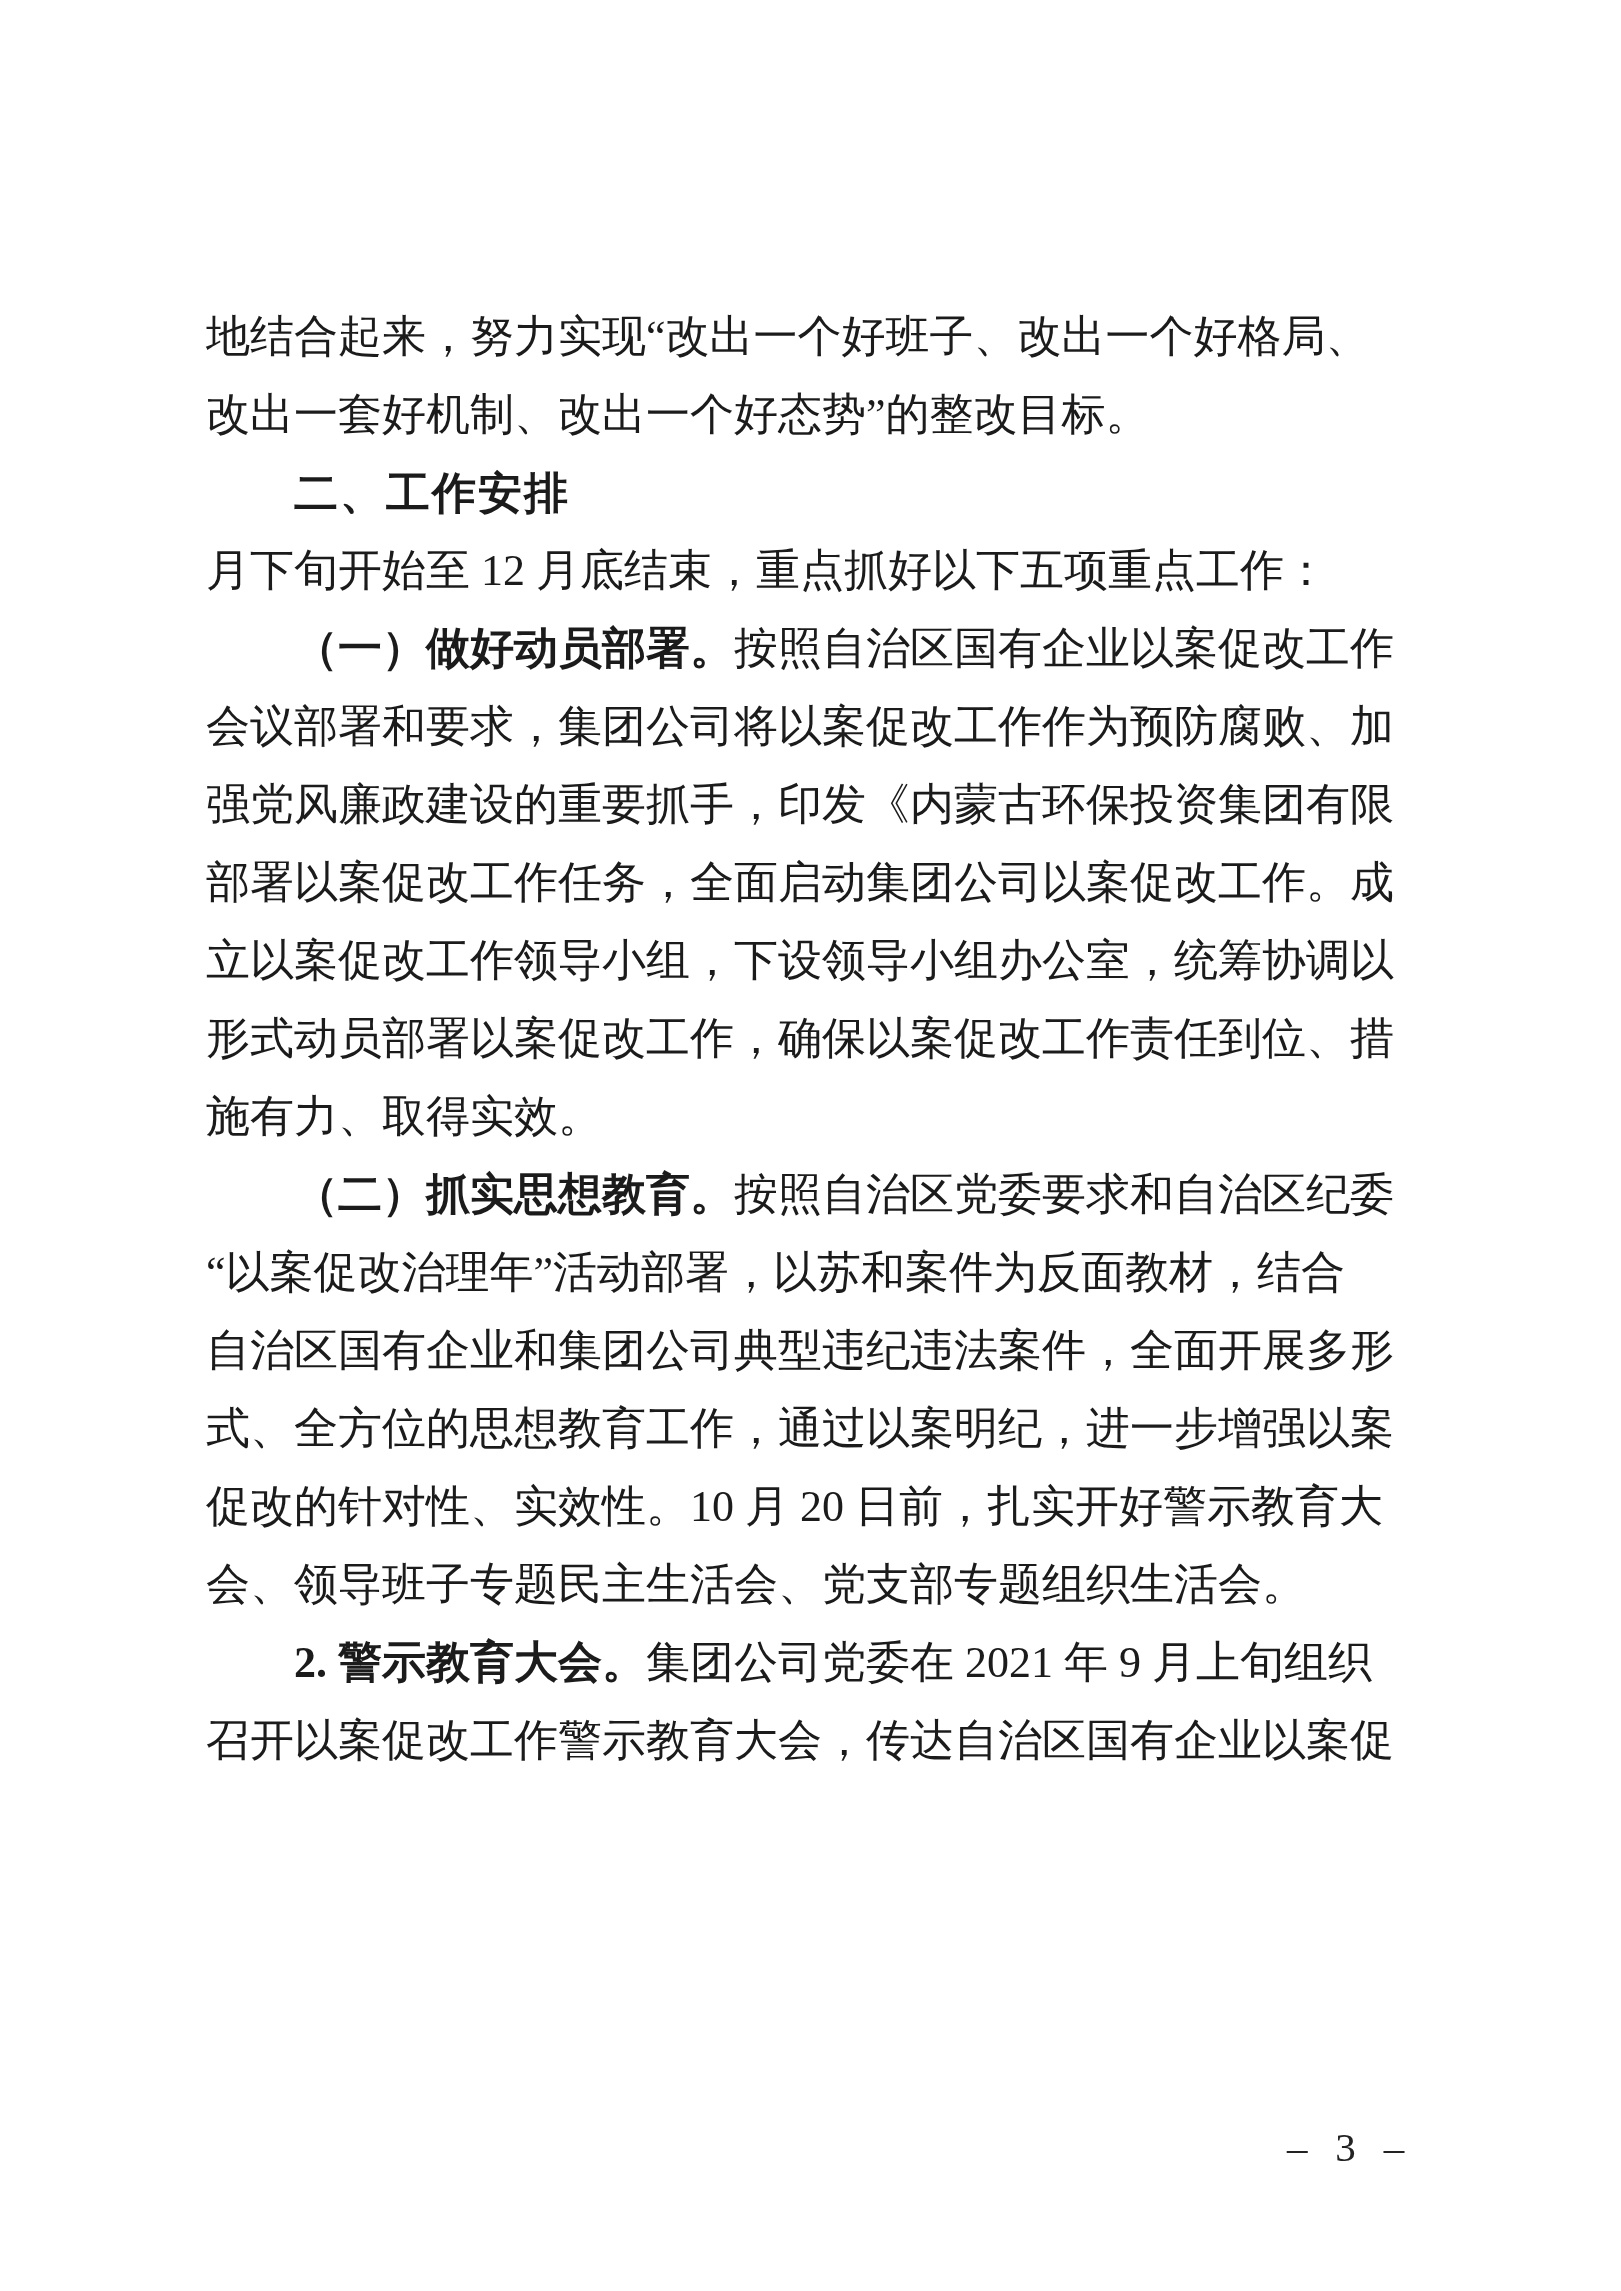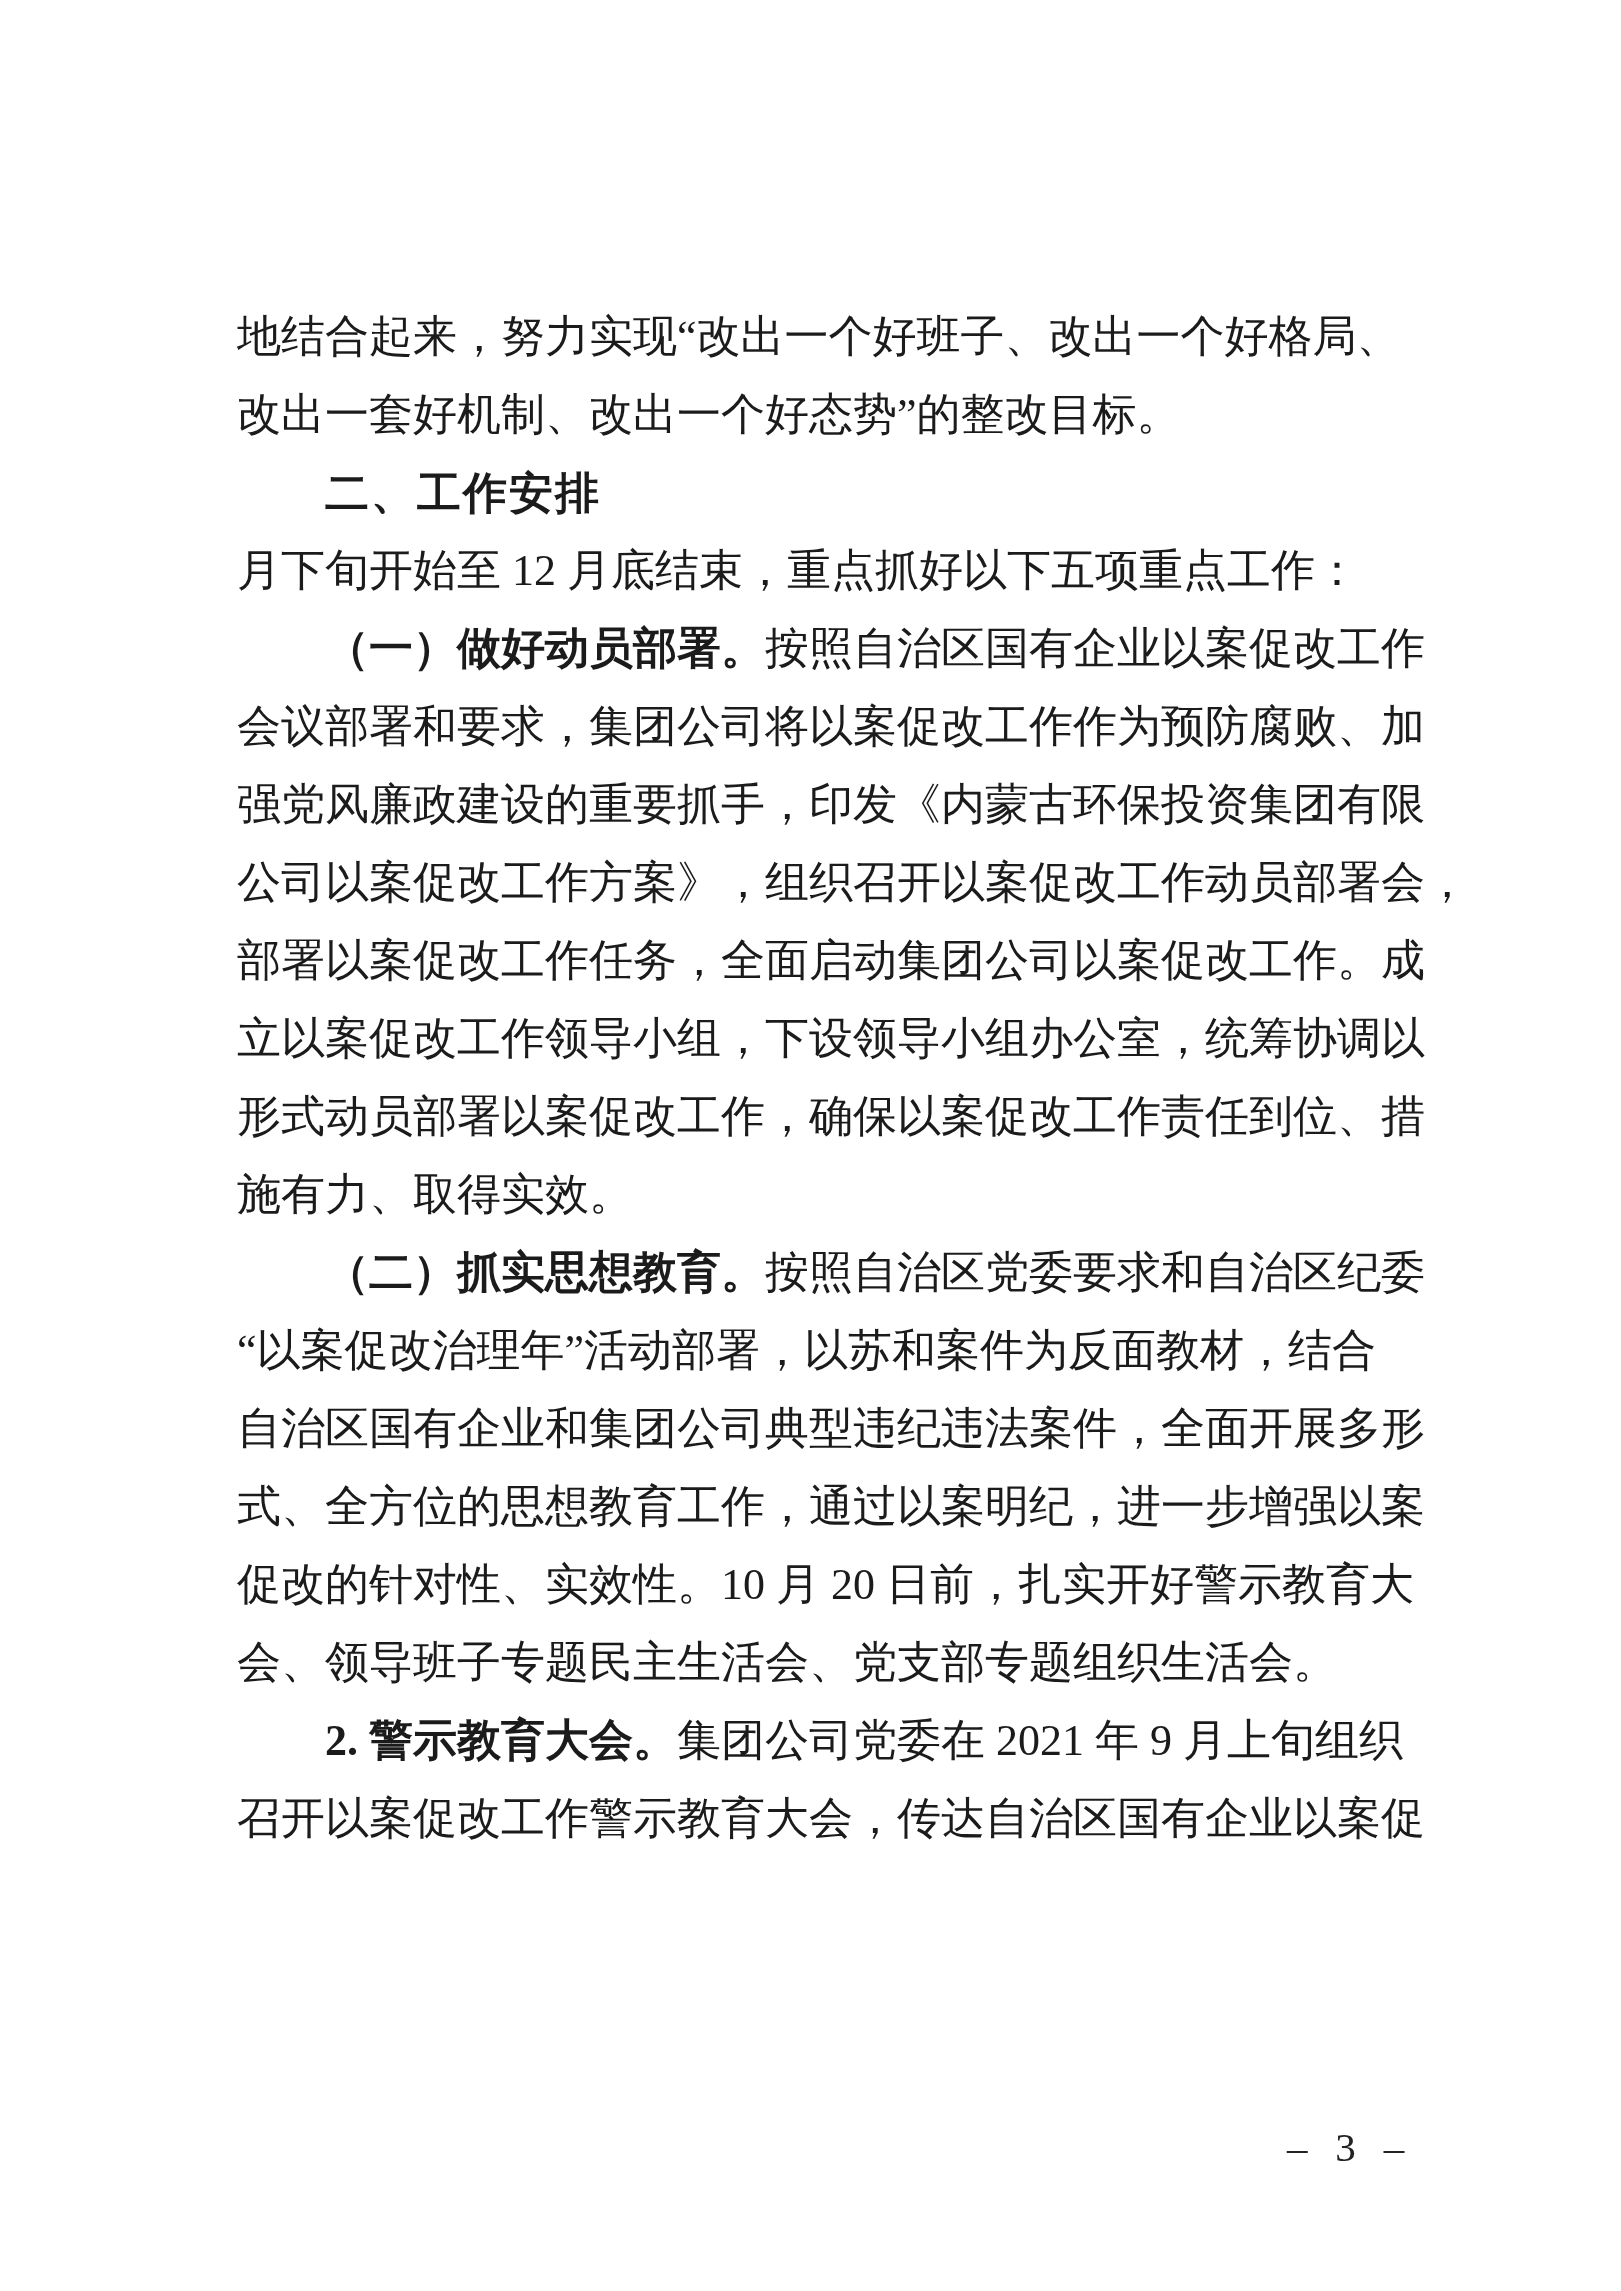--- a/index.html
+++ b/index.html
@@ -12,21 +12,21 @@
     width: 1621px;
     height: 2292px;
     margin: 0 auto;
     background: #ffffff;
     overflow: hidden;
     font-family: "Liberation Serif", "DejaVu Serif", serif;
     color: #1b1b1b;
   }
   .doc-body {
     position: absolute;
-    left: 237px;
+    left: 206px;
     top: 298px;
     width: 1190px;
     font-size: 44px;
     line-height: 78px;
   }
   .line {
     height: 78px;
     white-space: nowrap;
     overflow: visible;
   }
@@ -57,21 +57,20 @@
 
 <div class="page">
   <div class="doc-body" id="doc-body">
       <div class="line"><span>地结合起来，努力实现“改出一个好班子、改出一个好格局、</span></div>
       <div class="line"><span>改出一套好机制、改出一个好态势”的整改目标。</span></div>
       <div class="line indent heading"><span class="bold-lead">二、工作安排</span></div>
       <div class="line"><span>月下旬开始至 12 月底结束，重点抓好以下五项重点工作：</span></div>
       <div class="line indent"><span class="bold-lead">（一）做好动员部署。</span><span>按照自治区国有企业以案促改工作</span></div>
       <div class="line"><span>会议部署和要求，集团公司将以案促改工作作为预防腐败、加</span></div>
       <div class="line"><span>强党风廉政建设的重要抓手，印发《内蒙古环保投资集团有限</span></div>
-      <div class="line"><span>公司以案促改工作方案》，组织召开以案促改工作动员部署会，</span></div>
       <div class="line"><span>部署以案促改工作任务，全面启动集团公司以案促改工作。成</span></div>
       <div class="line"><span>立以案促改工作领导小组，下设领导小组办公室，统筹协调以</span></div>
       <div class="line"><span>形式动员部署以案促改工作，确保以案促改工作责任到位、措</span></div>
       <div class="line"><span>施有力、取得实效。</span></div>
       <div class="line indent"><span class="bold-lead">（二）抓实思想教育。</span><span>按照自治区党委要求和自治区纪委</span></div>
       <div class="line"><span>“以案促改治理年”活动部署，以苏和案件为反面教材，结合</span></div>
       <div class="line"><span>自治区国有企业和集团公司典型违纪违法案件，全面开展多形</span></div>
       <div class="line"><span>式、全方位的思想教育工作，通过以案明纪，进一步增强以案</span></div>
       <div class="line"><span>促改的针对性、实效性。10 月 20 日前，扎实开好警示教育大</span></div>
       <div class="line"><span>会、领导班子专题民主生活会、党支部专题组织生活会。</span></div>

